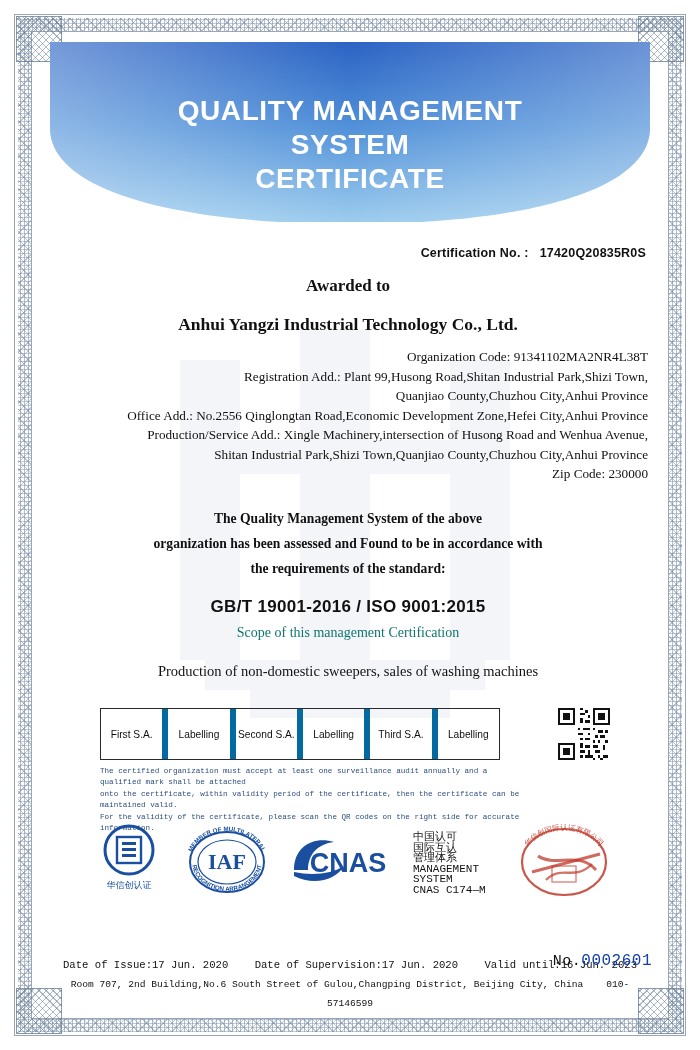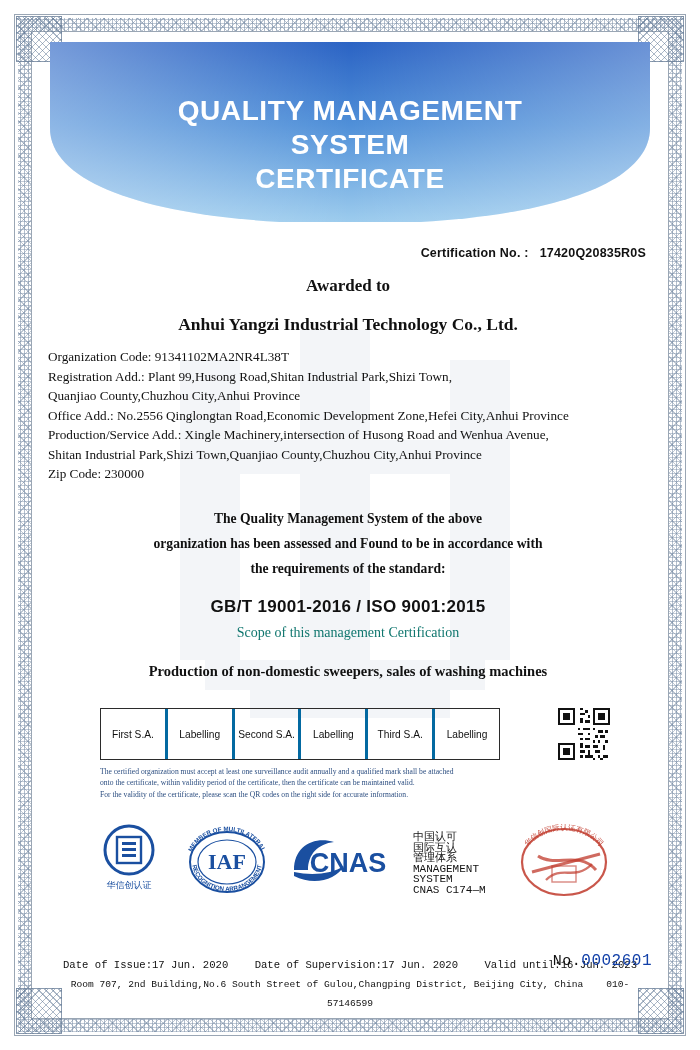--- a/index.html
+++ b/index.html
@@ -117,21 +117,21 @@
     margin-top: 16px;
   }
   .org-name {
     text-align: center;
     font-size: 17.5px;
     font-weight: bold;
     color: #111;
     margin-top: 18px;
   }
   .addr-block {
-    text-align: left;
+    text-align: right;
     font-size: 13.2px;
     color: #111;
     line-height: 19.5px;
     margin-top: 12px;
   }
   .statement {
     text-align: center;
     font-family: Liberation Serif, serif;
     font-weight: bold;
     font-size: 13.6px;
@@ -150,21 +150,21 @@
   }
   .scope-label {
     text-align: center;
     font-size: 14px;
     color: #0f766e;
     margin-top: 8px;
   }
   .scope-text {
     text-align: center;
     font-size: 14.5px;
-    font-weight: bold;
+    font-weight: normal;
     color: #111;
     margin-top: 22px;
   }
 
   
   .surv-table {
     position: absolute;
     left: 100px; top: 708px;
     width: 400px; height: 52px;
     border: 1px solid #2b2b2b;
@@ -172,38 +172,38 @@
     display: flex;
   }
   .surv-cell {
     flex: 1;
     display: flex;
     align-items: center;
     justify-content: center;
     font-family: "Liberation Sans", sans-serif;
     font-size: 10.2px;
     color: #111;
-    border-right: 3px solid #0369a1;
+    border-right: 6px solid #0369a1;
     box-sizing: border-box;
   }
   .surv-cell:last-child { border-right: none; }
 
   
   .qr {
     position: absolute;
     left: 558px; top: 708px;
     width: 52px; height: 52px;
   }
 
   
   .legal {
     position: absolute;
     left: 100px; top: 766px;
     width: 430px;
-    font-family: Liberation Serif, serif;
+    font-family: Liberation Mono, monospace;
     font-size: 7.6px;
     line-height: 11.4px;
     color: #2c4e80;
   }
 
   
   .logos { position: absolute; left: 88px; top: 820px; width: 530px; height: 80px; }
   .logo-cnca { position: absolute; left: 0; top: 4px; width: 82px; height: 72px; text-align: center; }
   .logo-iaf  { position: absolute; left: 92px; top: 4px; width: 94px; height: 72px; }
   .logo-cnas { position: absolute; left: 200px; top: 10px; width: 110px; height: 58px; }

